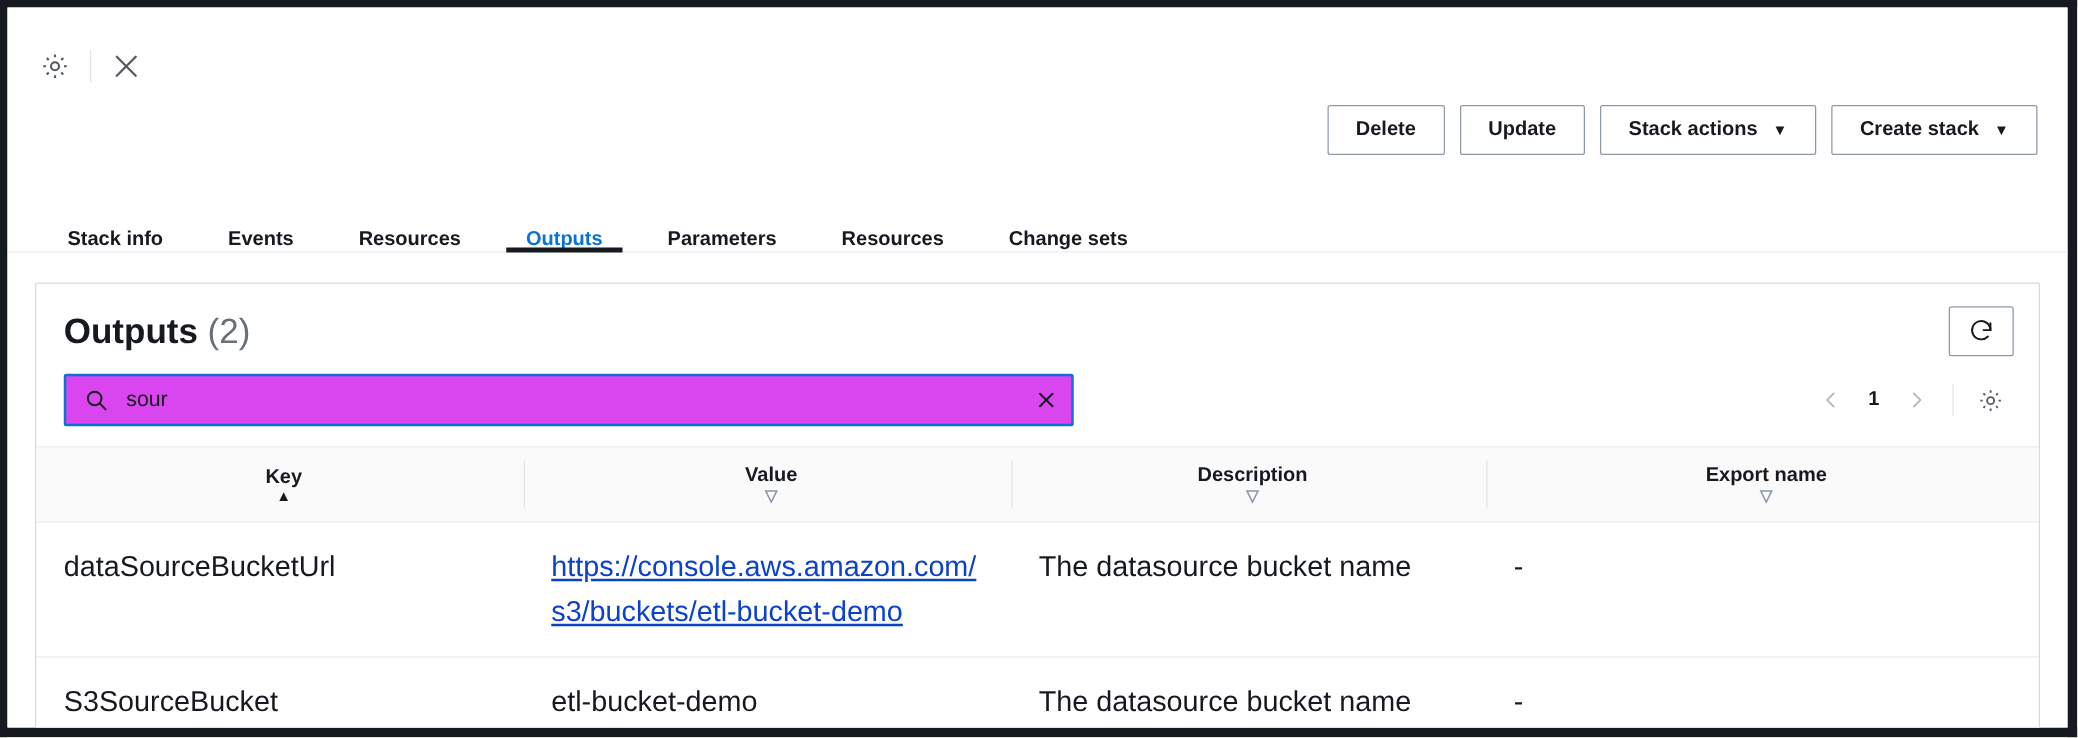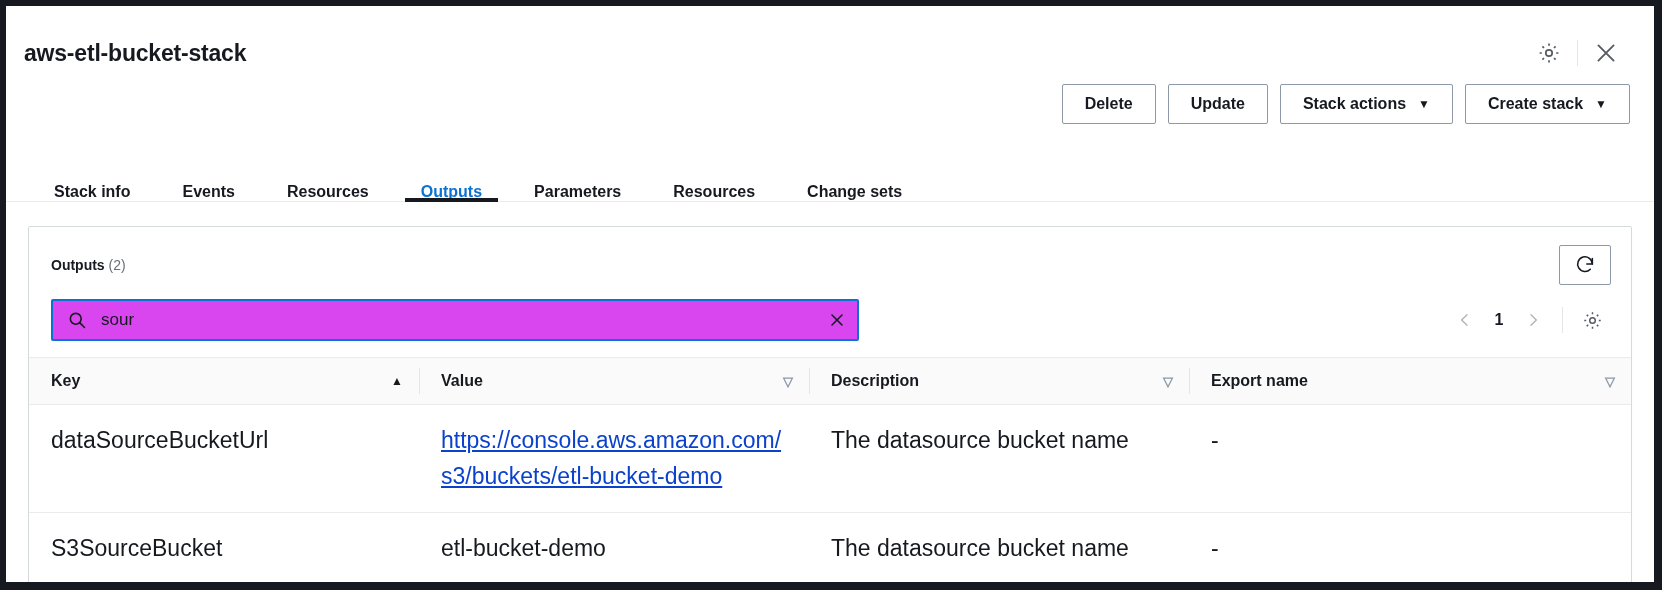--- a/index.html
+++ b/index.html
@@ -116,21 +116,21 @@
     border: 1px solid #d5dbdb;
     border-radius: 2px;
     background:#ffffff;
     box-shadow: 0 1px 1px rgba(0,0,0,0.05);
   }
   .card-head {
     display:flex; align-items:center; justify-content:space-between;
     padding: 18px 20px 10px 22px;
   }
   .card-title {
-    font-size: 14px; font-weight:bold; color:#16191f;
+    font-size: 28px; font-weight:bold; color:#16191f;
   }
   .card-count { font-weight: normal; color:#687078; }
   .refresh-btn {
     width: 52px; height: 40px;
     border:1px solid #8d99a8; border-radius:2px;
     background:#fff;
     display:flex;align-items:center;justify-content:center;
     cursor:pointer; color:#16191f;
   }
 
@@ -190,20 +190,21 @@
     padding: 14px 0 14px 22px;
     border-top:1px solid #e9ebed;
     border-bottom:1px solid #e9ebed;
     background:#fafafa;
     position:relative;
     vertical-align:middle;
   }
   table.outputs thead th .th-inner {
     display:flex; align-items:center; justify-content:space-between;
     padding-right: 16px;
+    flex-direction: column;
   }
   th.col-key { width: 390px; }
   th.col-value { width: 390px; }
   th.col-desc { width: 380px; }
   th.col-export { width: auto; }
   table.outputs thead th + th::before {
     content:"";
     position:absolute; left:0; top:10px; bottom:10px; width:1px;
     background:#e3e5e8;
   }
@@ -233,21 +234,20 @@
 <div id="page">
 
   <div class="frame-top"></div>
   <div class="frame-left"></div>
   <div class="frame-right"></div>
   <div class="frame-bottom"></div>
 
   <div class="panel">
 
     <div class="header">
-      <div class="stack-title">aws-etl-bucket-stack</div>
       <div class="header-icons">
         <div class="icon-btn">
           <svg width="24" height="24" viewBox="0 0 24 24" fill="none" stroke="currentColor" stroke-width="1.7">
             <circle cx="12" cy="12" r="3.2"></circle>
             <path d="M12 2.6v2.2M12 19.2v2.2M21.4 12h-2.2M4.8 12H2.6M18.6 5.4l-1.6 1.6M7 17l-1.6 1.6M18.6 18.6 17 17M7 7 5.4 5.4"></path>
           </svg>
         </div>
         <div class="hdr-divider"></div>
         <div class="icon-btn">
           <svg width="26" height="26" viewBox="0 0 24 24" fill="none" stroke="currentColor" stroke-width="1.7" stroke-linecap="round">

